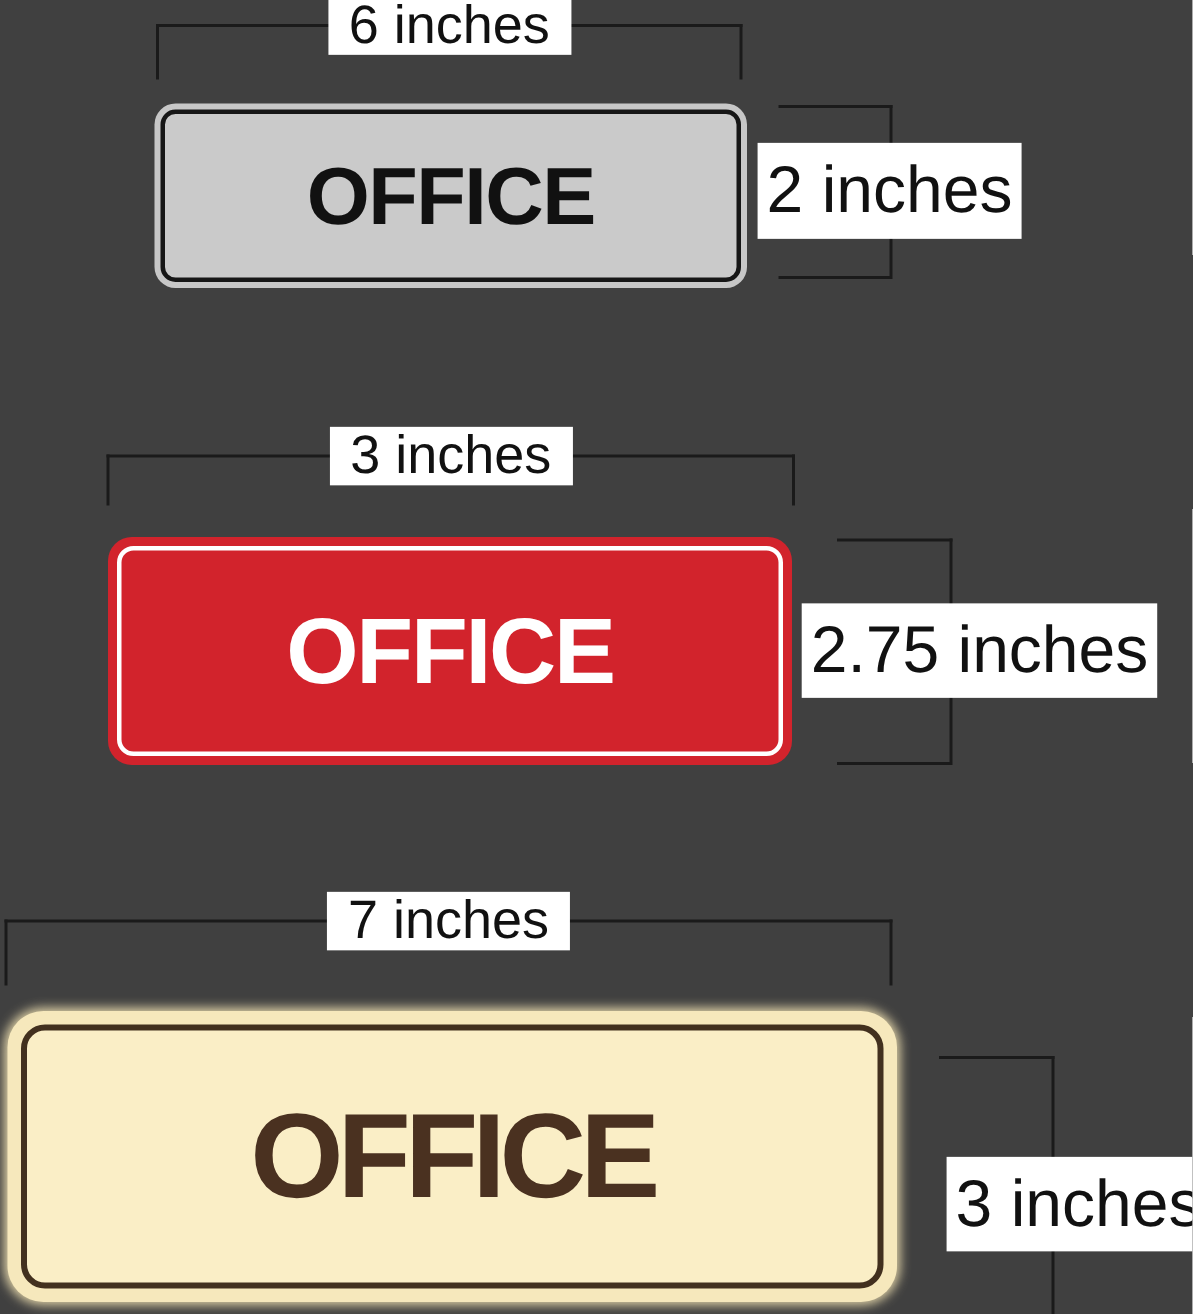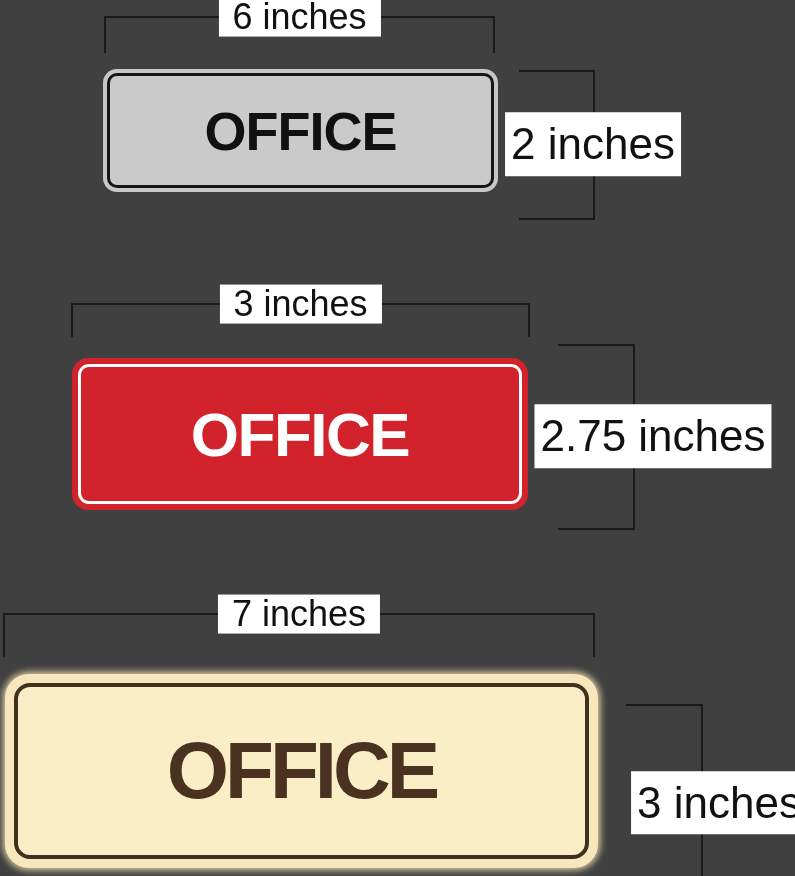--- a/index.html
+++ b/index.html
@@ -72,40 +72,40 @@
     <div class="tick tick-r" style="height:37px;"></div>
     <span class="dim-label">6 inches</span>
   </div>
 
   <div class="sign silver" style="left: 103px; top: 69px; width: 395px; height: 123px; background-color: rgb(199, 199, 199);">
     <div class="inner" style="background-color: rgb(202, 202, 202); border-color: rgb(22, 22, 22);">
       <span class="sign-text" style="color: rgb(17, 17, 17);">OFFICE</span>
     </div>
   </div>
 
-  <div class="v-dim" style="left:519px;top:70px;width:74px;height:148px;">
+  <div class="v-dim" style="left:519px;top:70px;width:74px;height:114px;">
     <div class="line-v"></div>
     <div class="stub stub-t"></div>
     <div class="stub stub-b"></div>
     <span class="dim-label">2 inches</span>
   </div>
 
   <div class="h-dim" style="left:71px;top:303px;width:459px;">
     <div class="line-h"></div>
     <div class="tick tick-l" style="height:34px;"></div>
     <div class="tick tick-r" style="height:34px;"></div>
     <span class="dim-label">3 inches</span>
   </div>
 
   <div class="sign red" style="left: 72px; top: 358px; width: 456px; height: 152px; background-color: rgb(210, 35, 44);">
     <div class="pinstripe" style="border-color: rgb(255, 255, 255);"></div>
     <span class="sign-text" style="color: rgb(255, 255, 255);">OFFICE</span>
   </div>
 
-  <div class="v-dim" style="left:558px;top:344px;width:75px;height:184px;">
+  <div class="v-dim" style="left:558px;top:359px;width:75px;height:149px;">
     <div class="line-v"></div>
     <div class="stub stub-t"></div>
     <div class="stub stub-b"></div>
     <span class="dim-label shift-r">2.75 inches</span>
   </div>
 
   <div class="h-dim" style="left:3px;top:613px;width:592px;">
     <div class="line-h"></div>
     <div class="tick tick-l" style="height:44px;"></div>
     <div class="tick tick-r" style="height:44px;"></div>

